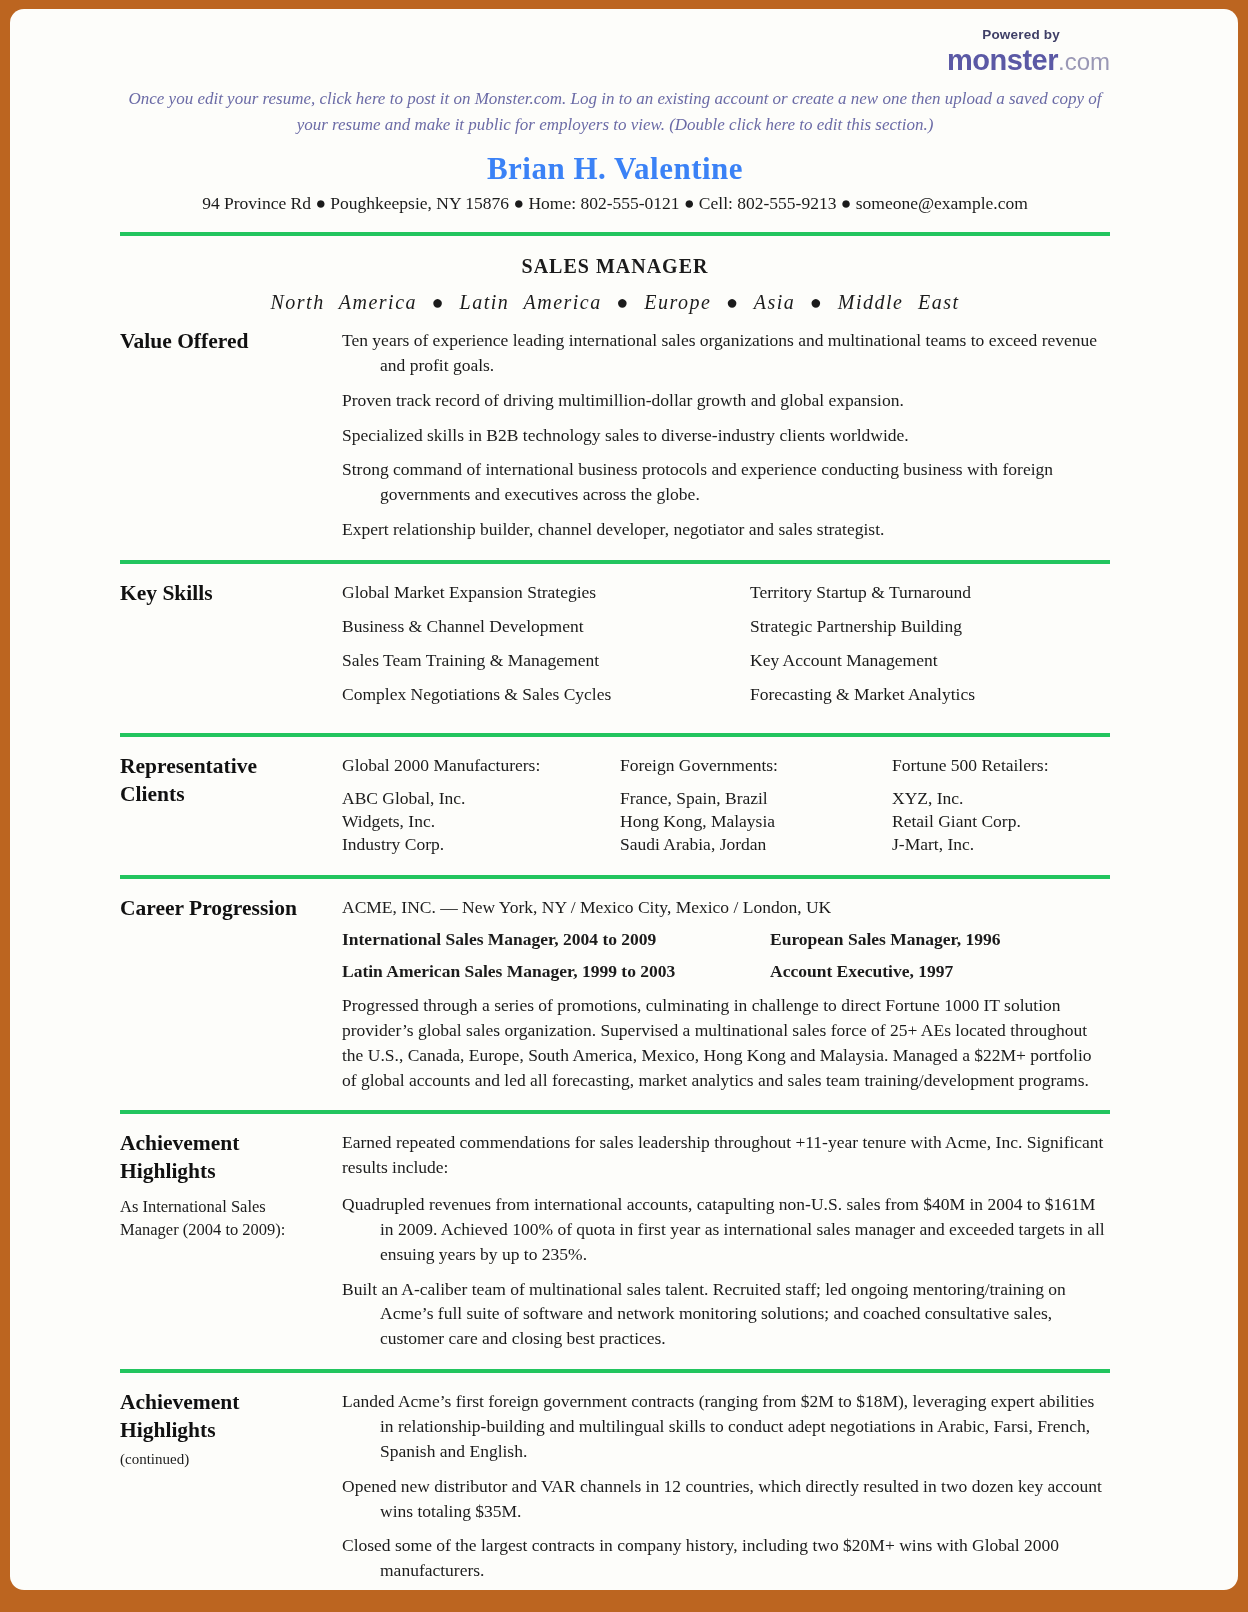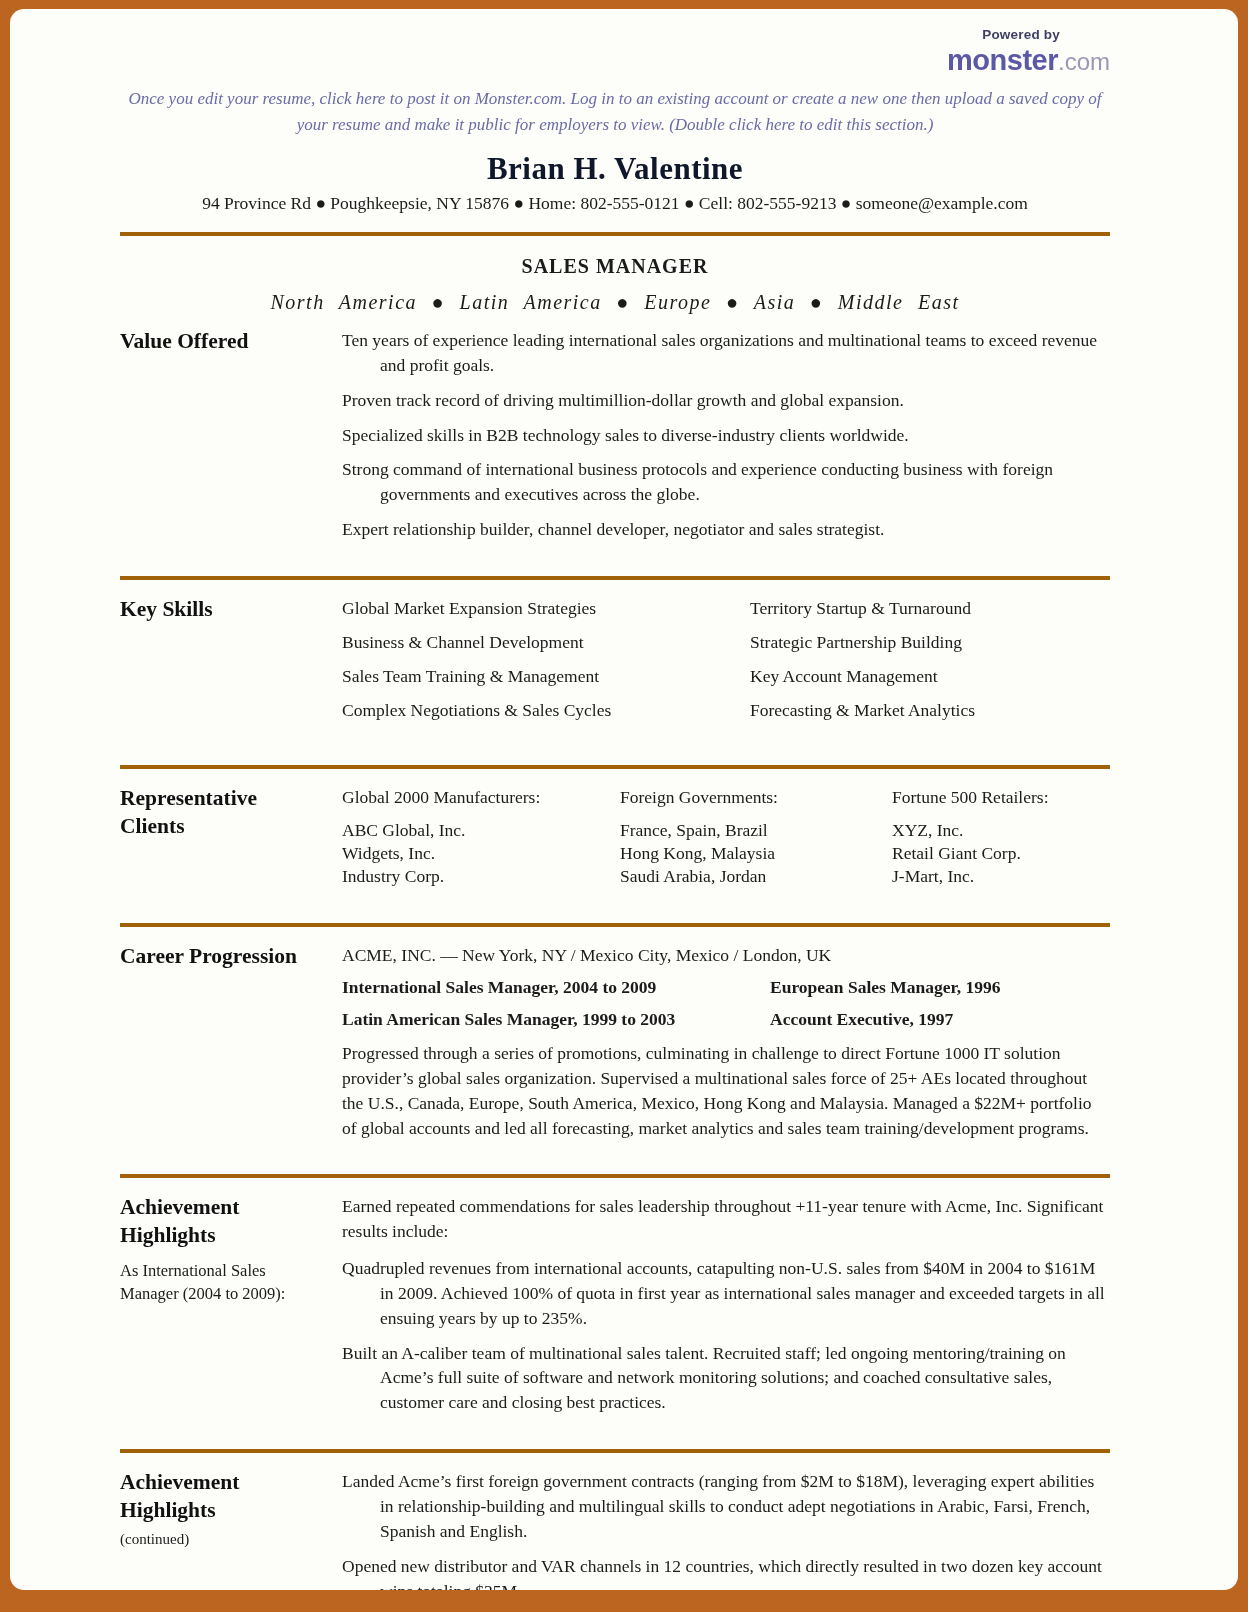--- a/index.html
+++ b/index.html
@@ -39,27 +39,27 @@
   .logo .com { color: #9a98b5; font-weight: 400; font-size: 24px; letter-spacing: 0; }
 
   
   .note {
     margin: 10px 0 12px; text-align: center;
     font-style: italic; color: #6b6ba6;
     font-size: 17px; line-height: 1.55;
   }
   h1.name {
     margin: 2px 0 4px; text-align: center;
-    font-size: 31px; font-weight: 700; letter-spacing: .5px; color: #0f172a;
+    font-size: 31px; font-weight: 700; letter-spacing: .5px; color: #3b82f6;
     line-height: 1.2;
   }
   .contact { text-align: center; font-size: 17.5px; margin: 0 0 16px; }
 
   
-  .sec { border-top: 4px solid #a16207; padding: 16px 0 18px; margin-top: 16px; }
+  .sec { border-top: 4px solid #22c55e; padding: 16px 0 18px; }
   .sec-row { display: flex; }
   .sec-hd { width: 222px; flex-shrink: 0; padding-right: 20px; }
   .sec-bd { flex: 1; min-width: 0; }
   h2.sec-title {
     margin: 0; font-size: 21.5px; font-weight: 700; line-height: 1.3; color: #111;
   }
   .sec-sub { margin: 10px 0 0; font-size: 16.5px; line-height: 1.35; }
   .sec-sub-small { margin: 4px 0 0; font-size: 15px; }
 
   .title-block { text-align: center; margin-bottom: 12px; }

